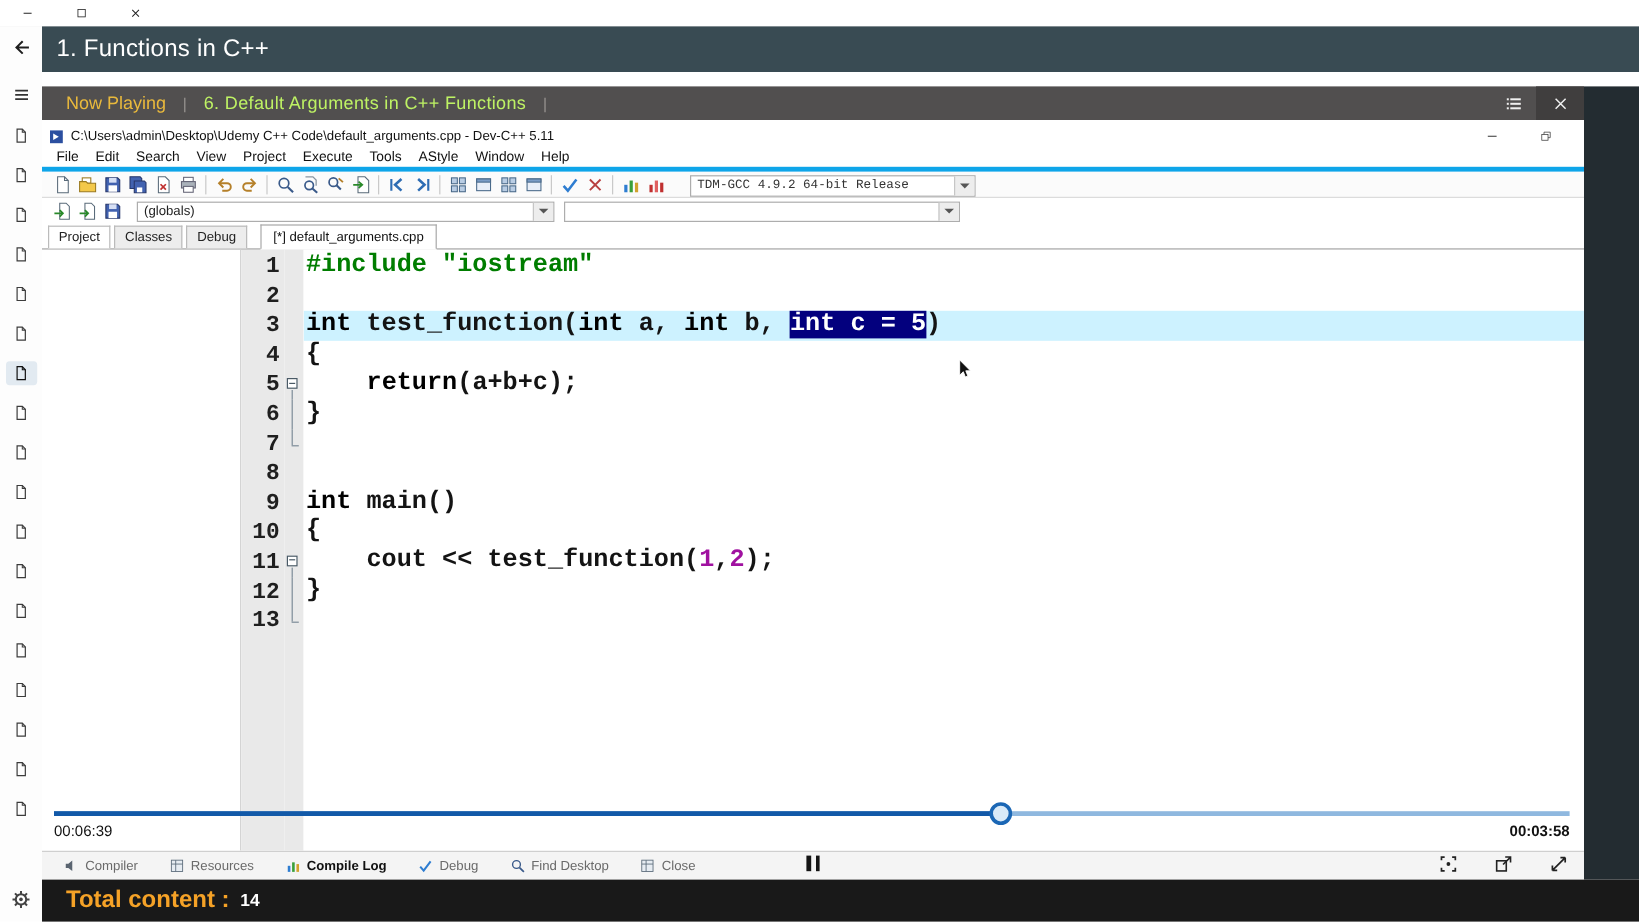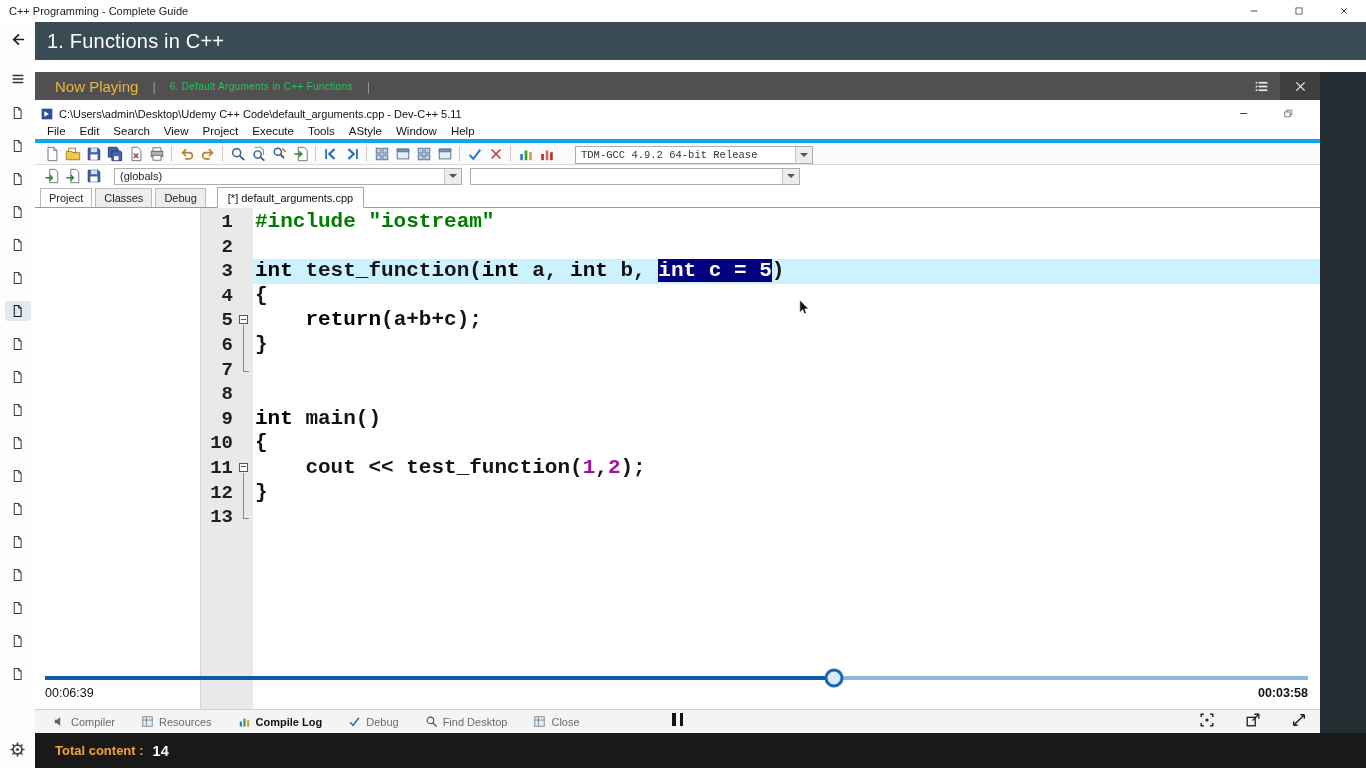--- a/index.html
+++ b/index.html
@@ -34,31 +34,31 @@
   .lesson-item svg{width:13px;height:16px;}
   .lesson-item.active{background:#e2eaf1;color:#111;}
   #settings-btn{margin-bottom:4px;color:#444;}
   #settings-btn svg{width:17px;height:17px;}
 
   
   #nowplaying{position:absolute;left:35px;top:72px;width:1285px;height:28px;background:#514f4f;
               display:flex;align-items:center;}
   #np-label{color:#e9b93c;font-weight:normal;font-size:15px;margin-left:20px;}
   .np-sep{color:#979390;font-size:13px;margin:0 14px;}
-  #np-episode{color:#22c55e;font-size:10px;letter-spacing:.3px;}
+  #np-episode{color:#bef264;font-size:15px;letter-spacing:.3px;}
   #np-icons{margin-left:auto;display:flex;height:100%;}
   .np-btn{width:38px;height:100%;display:flex;align-items:center;justify-content:center;color:#efefef;}
   .np-btn svg{width:15px;height:15px;}
   #np-close{width:40px;background:#403e3e;}
 
   
   #rightstrip{position:absolute;left:1320px;top:72px;width:46px;height:661px;background:#232c31;}
   #footer{position:absolute;left:35px;top:733px;width:1331px;height:35px;background:#191919;
           display:flex;align-items:center;box-sizing:border-box;padding-left:20px;}
-  #footer-label{color:#f5a227;font-weight:bold;font-size:13px;}
+  #footer-label{color:#f5a227;font-weight:bold;font-size:20px;}
   #footer-value{color:#fff;font-weight:bold;font-size:14.5px;margin-left:9px;}
 
   
   #video{position:absolute;left:35px;top:100px;width:1285px;height:633px;background:#fff;overflow:hidden;}
 
   
   #dc-titlebar{position:absolute;left:0;top:5px;width:100%;height:17px;display:flex;align-items:center;}
   #dc-logo{width:12px;height:12px;margin-left:6px;}
   #dc-logo svg{width:12px;height:12px;}
   #dc-title{font-size:11px;color:#111;margin-left:6px;white-space:nowrap;}
@@ -146,21 +146,20 @@
   #player-right{position:absolute;right:10px;bottom:3px;display:flex;gap:24px;color:#222;}
   .pr-btn{width:22px;height:20px;display:flex;align-items:center;justify-content:center;}
   .pr-btn svg{width:16px;height:16px;}
   #mouse-cursor{position:absolute;left:760px;top:198px;width:17px;height:19px;pointer-events:none;}
   #mouse-cursor svg{width:17px;height:19px;}
 </style>
 </head>
 <body>
 
 <div id="titlebar">
-  <span id="win-title">C++ Programming - Complete Guide</span>
   <div id="win-controls">
     <span class="wbtn">
         <span>
           <svg viewBox="0 0 18 18">
             <path d="M3 9h12" stroke="currentColor" stroke-width="1.5" fill="none"></path>
           </svg>
         </span>
       </span>
     <span class="wbtn">
         <span>

